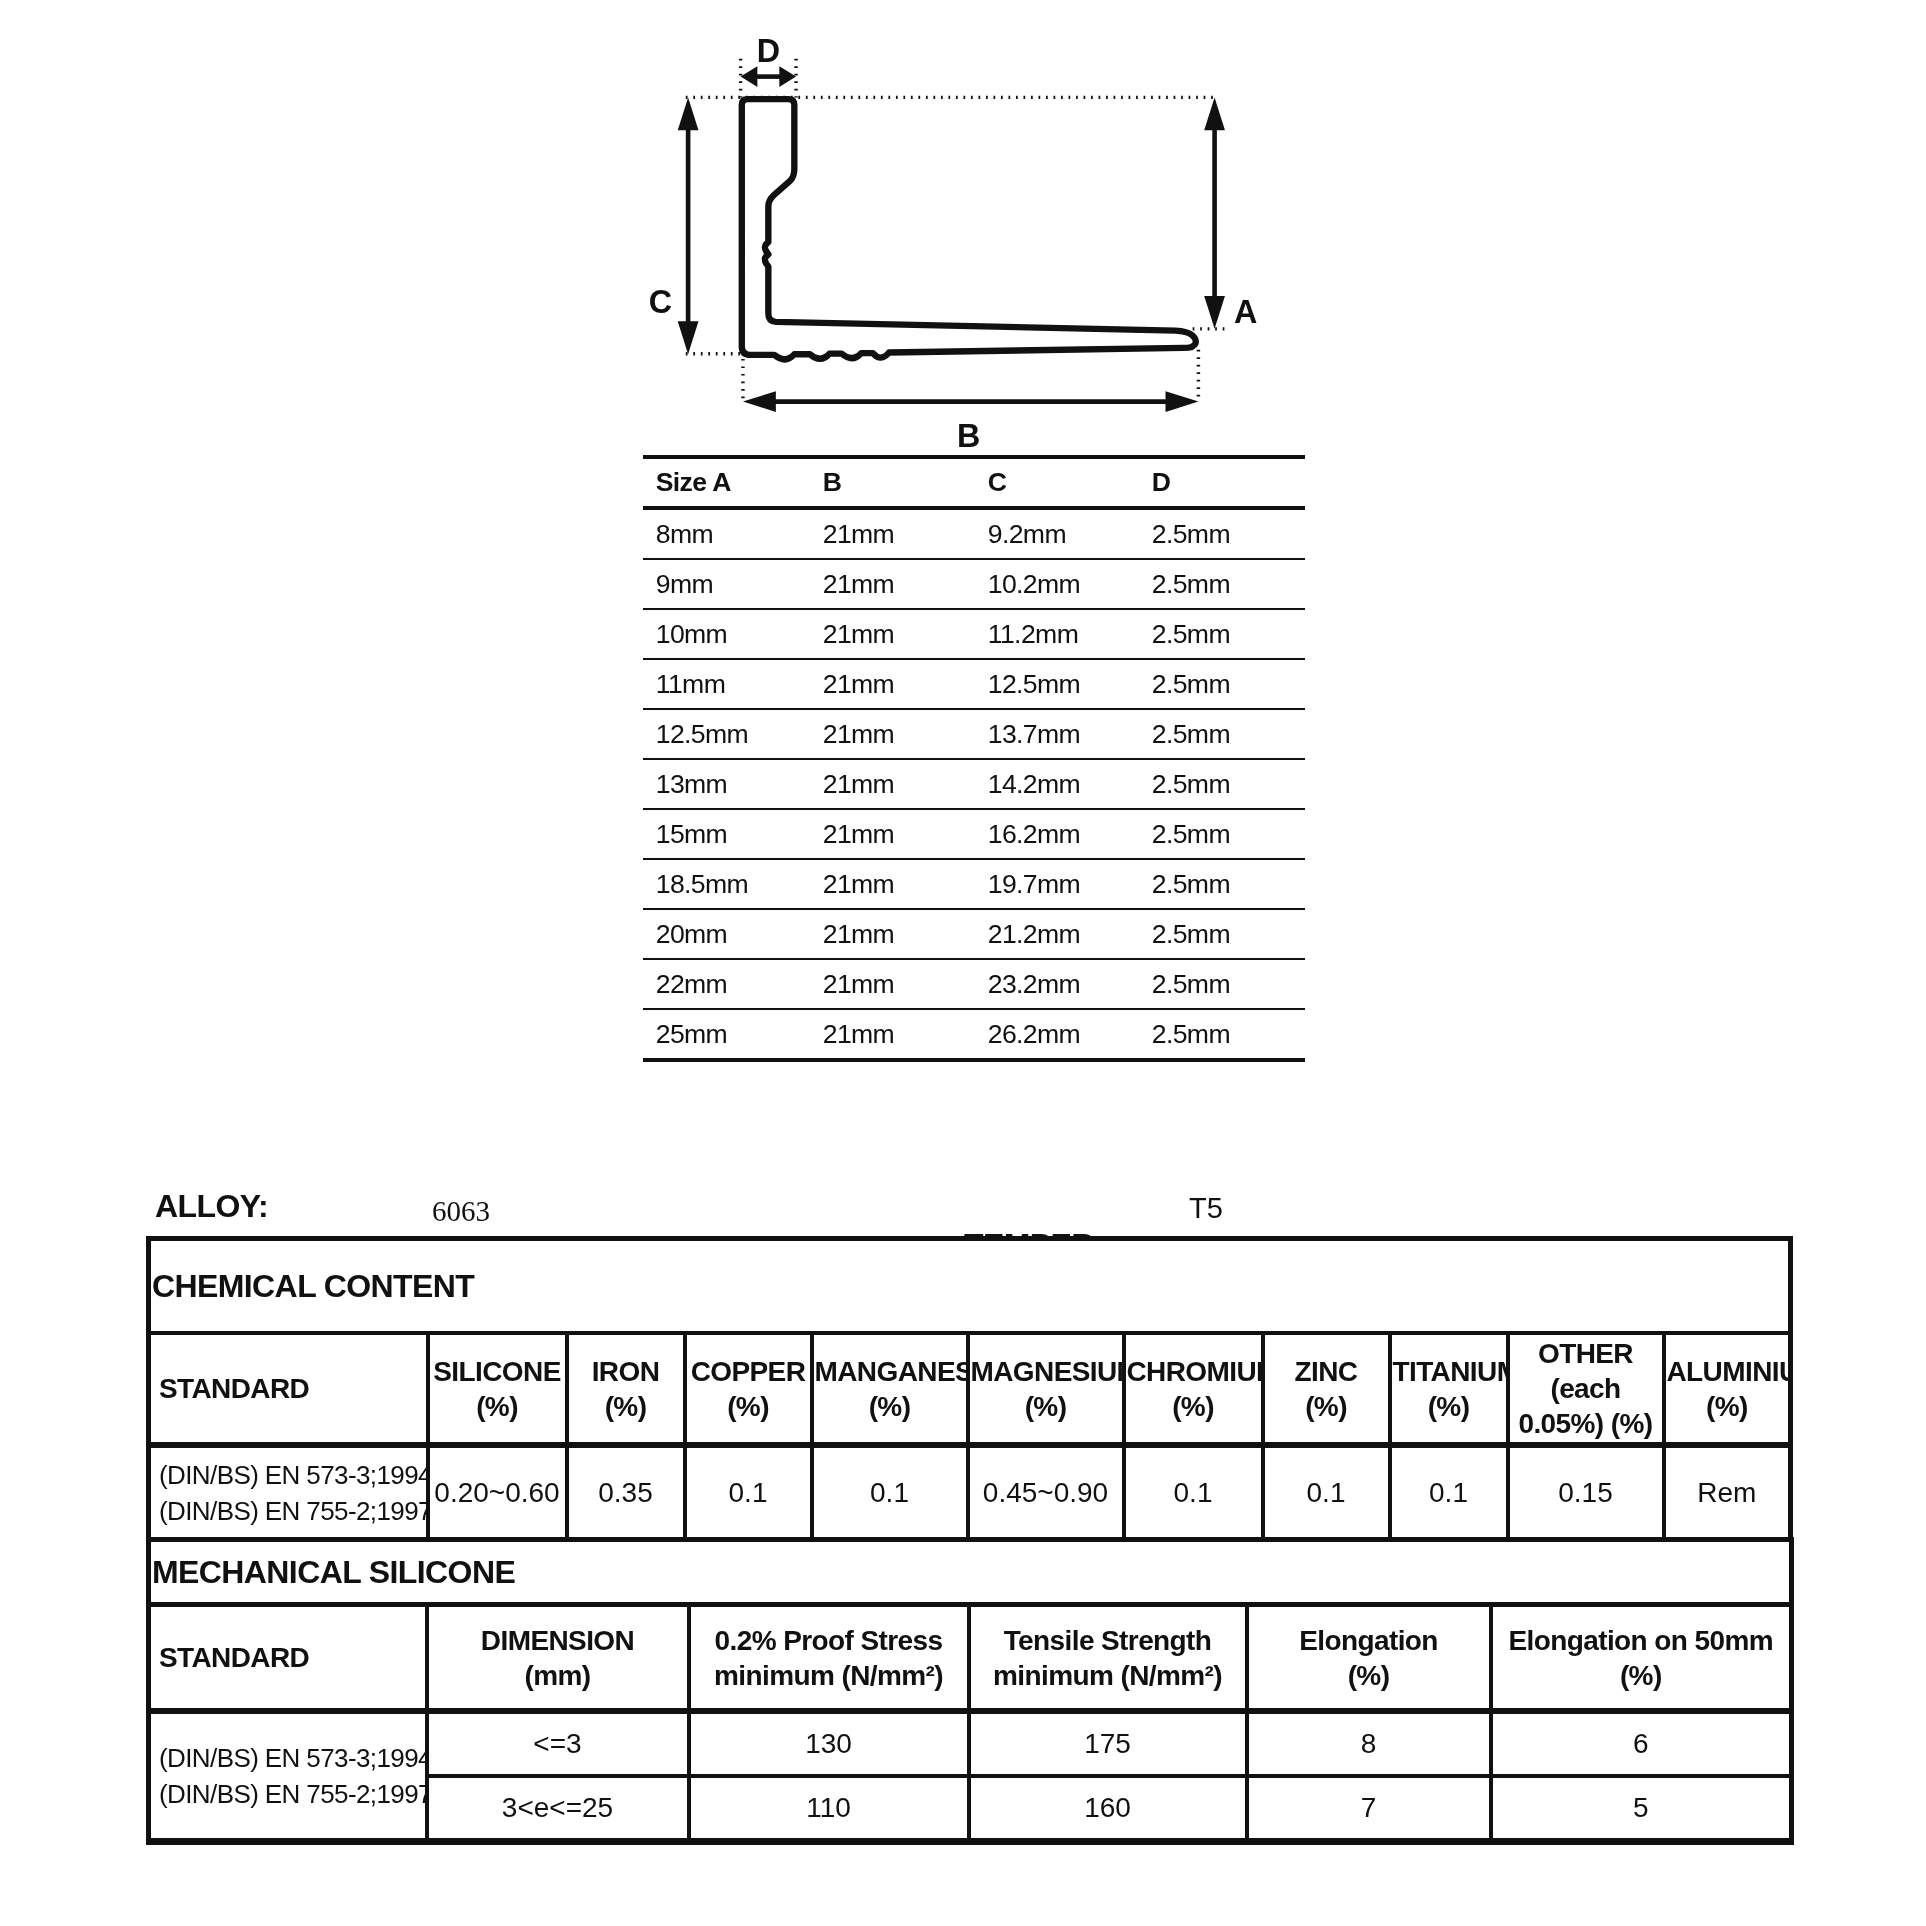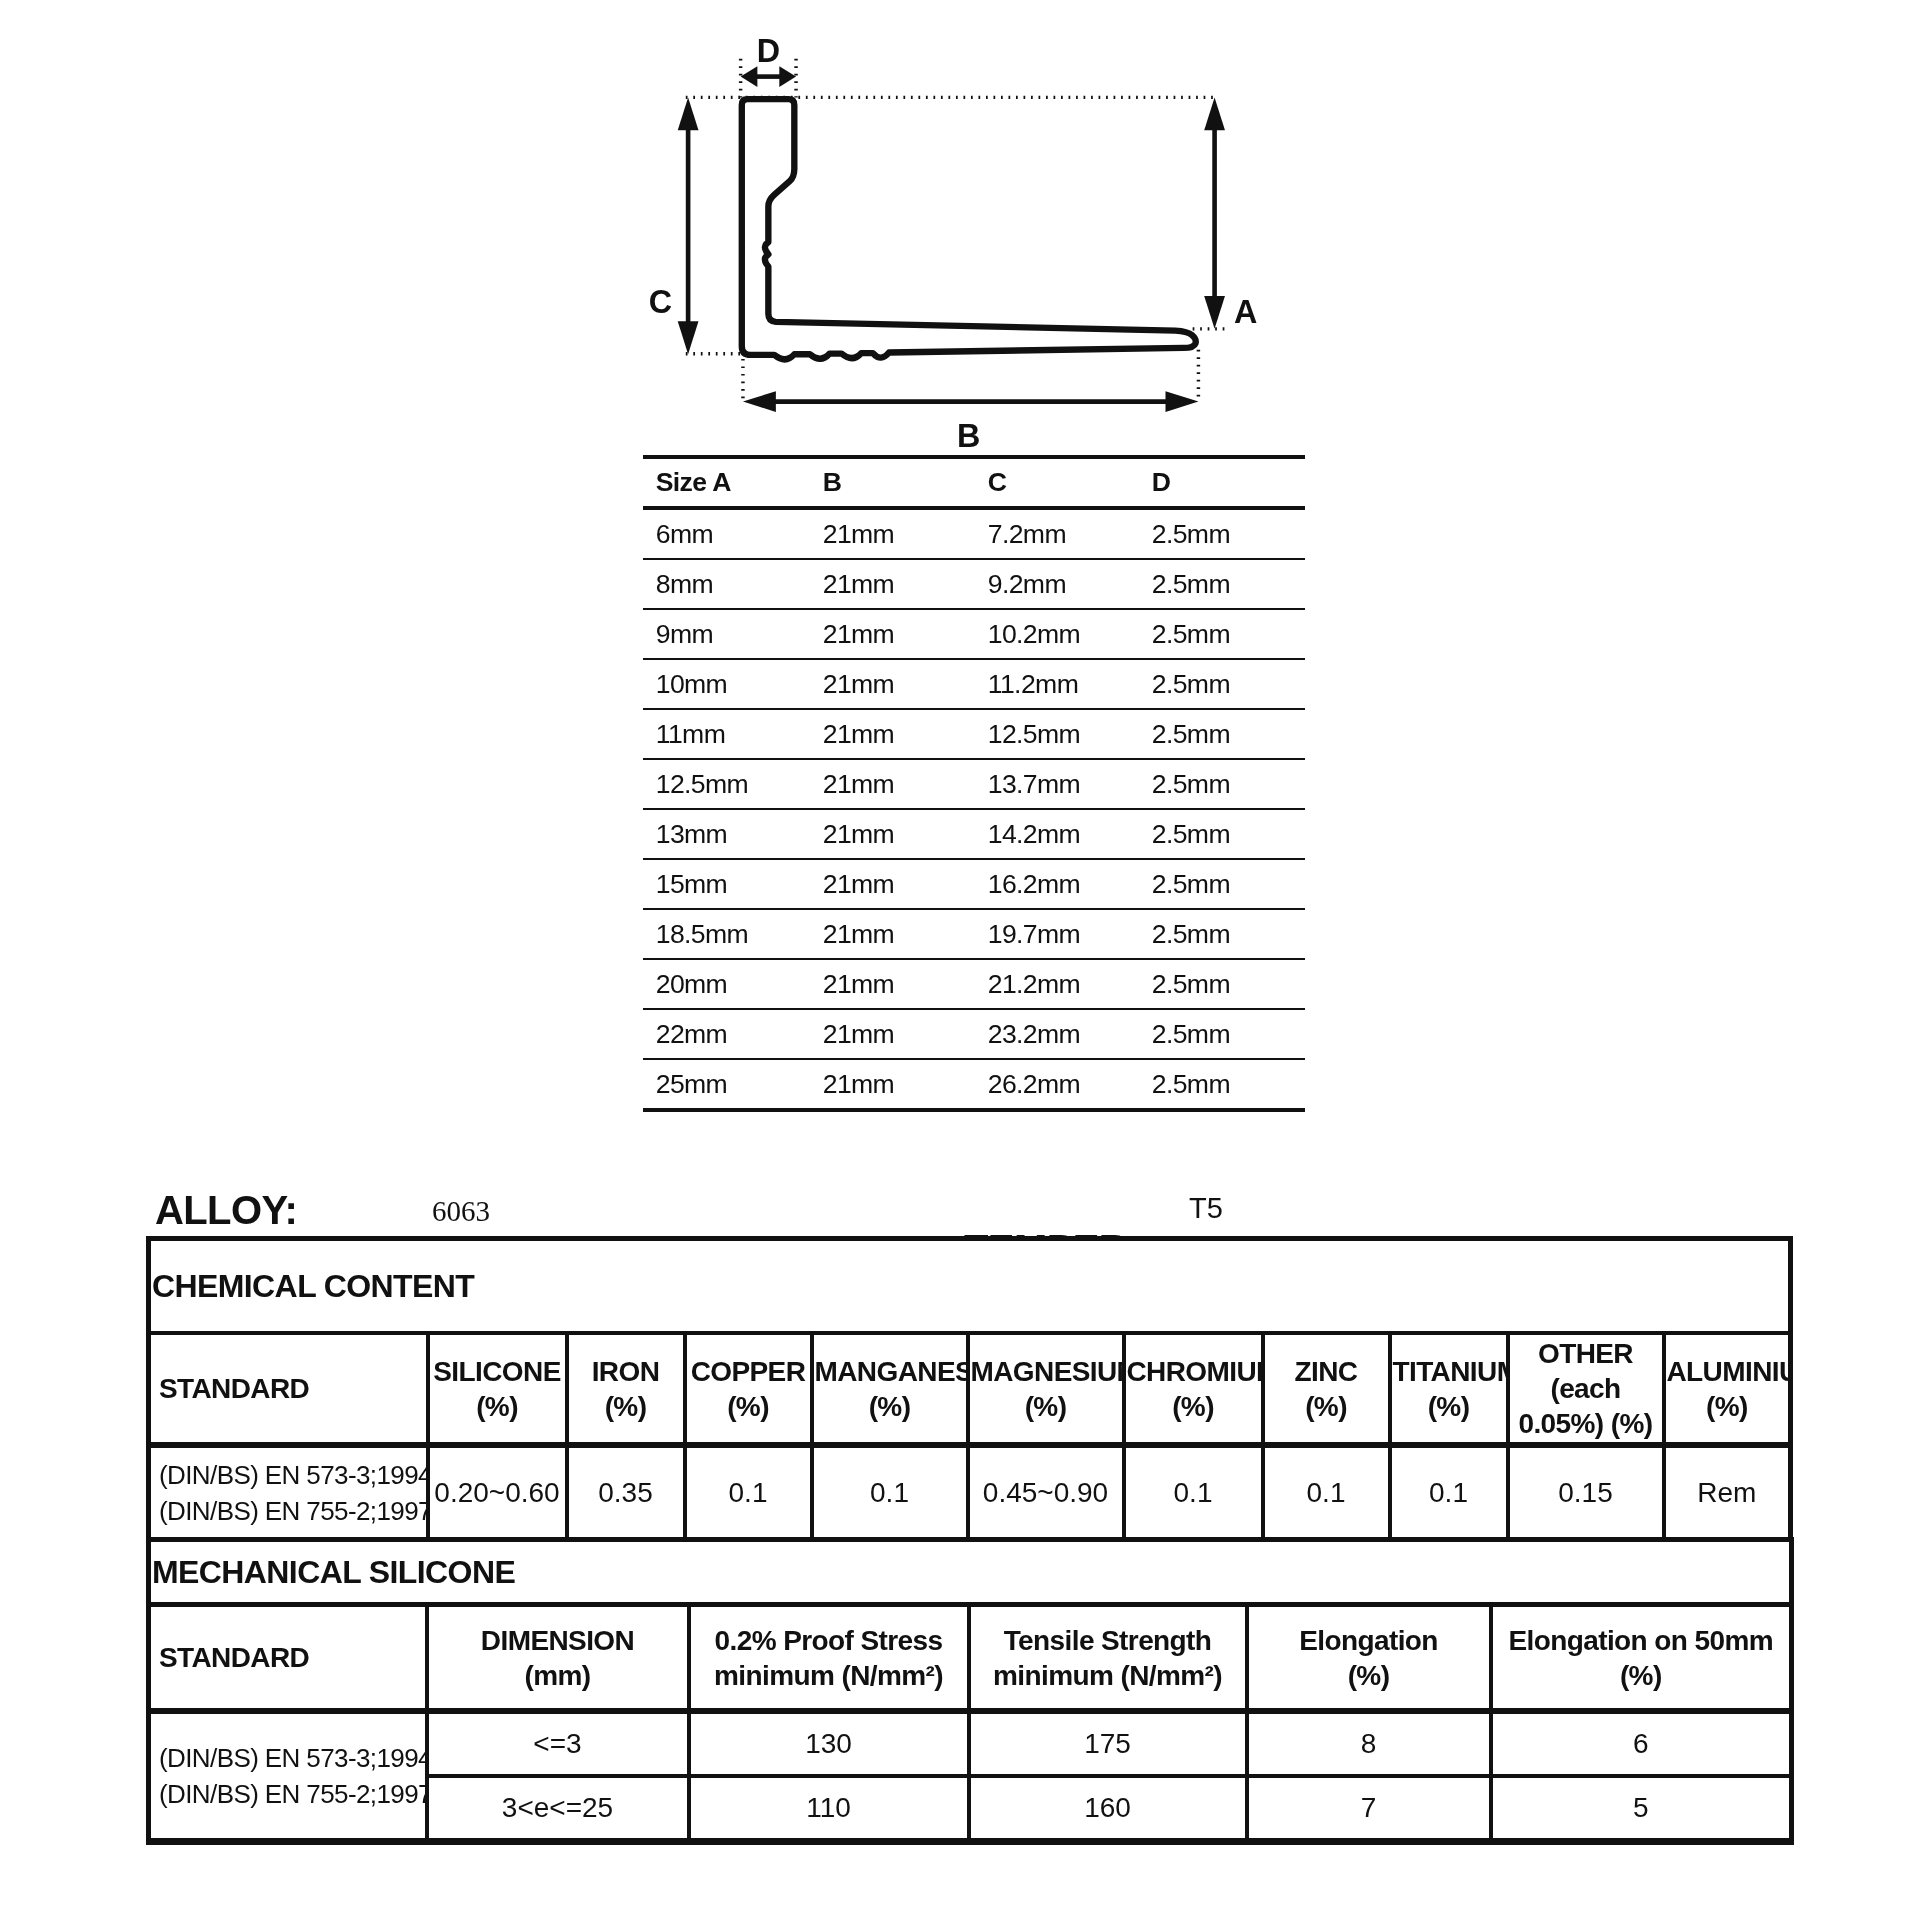--- a/index.html
+++ b/index.html
@@ -22,21 +22,21 @@
     font-size:26.6px;font-weight:bold;letter-spacing:-0.6px;
   }
   #size-table td{
     border-bottom:2.3px solid #111;height:48px;text-align:left;
     padding:0 0 0 12.7px;font-size:26.6px;letter-spacing:-0.6px;
   }
   #size-table tr:last-child td{border-bottom:4px solid #111;}
   
   .alloy-line{position:absolute;top:1188px;left:0;width:1926px;height:35px;}
   .alloy-line span{position:absolute;white-space:nowrap;}
-  .lab{font-weight:bold;font-size:40px;letter-spacing:-0.6px;}
+  .lab{font-weight:bold;font-size:32px;letter-spacing:-0.6px;}
   .val{font-size:29px;}
   #alloy-label{left:155px;}
   #alloy-value{left:432px;top:7px;font-family:Liberation Serif, serif;}
   #temper-label{left:964px;margin-top:39px;}
   #temper-value{left:1189px;top:3.5px;}
   
   .spec{
     position:absolute;left:146px;width:1642px;
     border-collapse:collapse;table-layout:fixed;background:#fff;
   }
@@ -111,26 +111,20 @@
         </colgroup>
       <thead>
           <tr id="size-head">
             <th>Size A</th>
             <th>B</th>
             <th>C</th>
             <th>D</th>
           </tr>
         </thead>
       <tbody id="size-body">
-          <tr>
-            <td>6mm</td>
-            <td>21mm</td>
-            <td>7.2mm</td>
-            <td>2.5mm</td>
-          </tr>
           <tr>
             <td>8mm</td>
             <td>21mm</td>
             <td>9.2mm</td>
             <td>2.5mm</td>
           </tr>
           <tr>
             <td>9mm</td>
             <td>21mm</td>
             <td>10.2mm</td>

